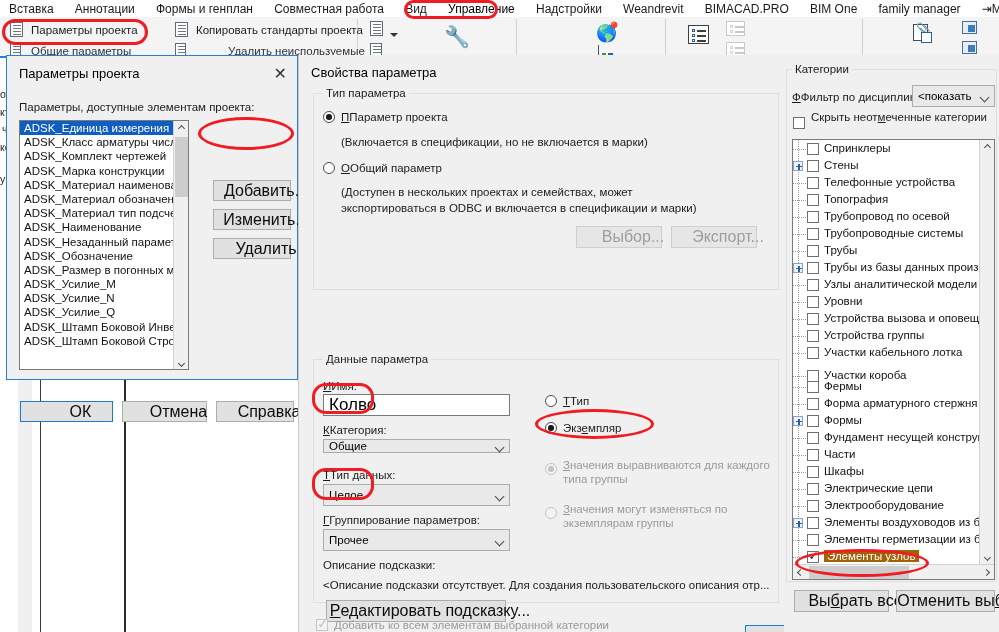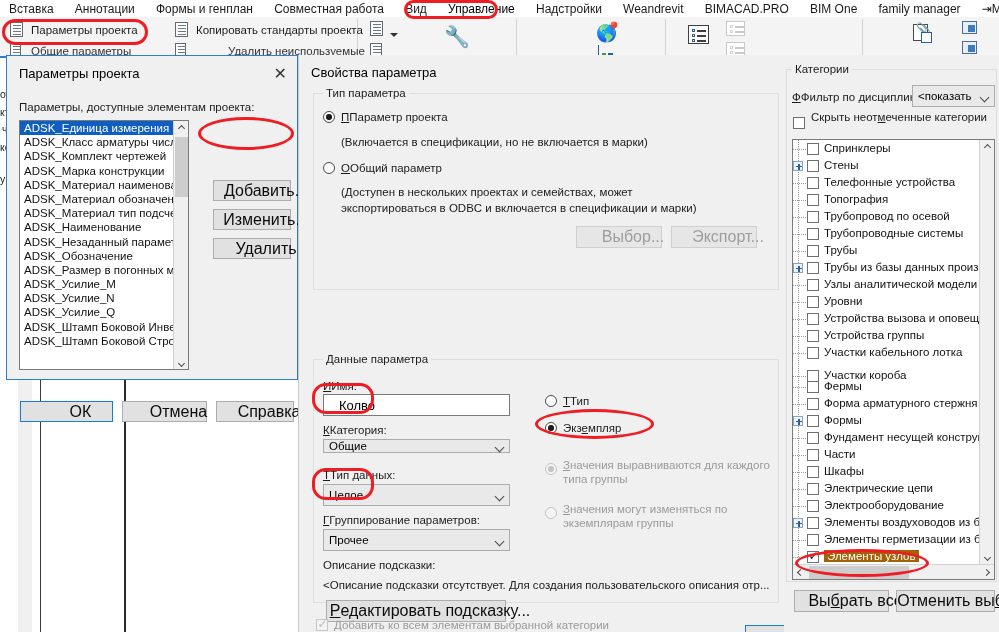--- a/index.html
+++ b/index.html
@@ -142,21 +142,21 @@
     font-family: "Liberation Sans", sans-serif;
     display: flex; align-items: center; justify-content: center;
     white-space: nowrap;
     padding-left: 28px;
   }
   .btn.def { border: 1.6px solid #1b7ad1; background: #e1e1e1; }
   .btn.disabled { color: #9d9d9d; background: #e6e6e6; border-color: #cfcfcf; }
 
   .txtbox {
     position: absolute; background: #ffffff; border: 1px solid #7a7a7a;
-    font-size: 13px; color: #000; padding-left: 15px;
+    font-size: 17px; color: #000; padding-left: 5px;
     display: flex; align-items: center;
   }
   .combo {
     position: absolute; background: #e9e9e9; border: 1px solid #acacac;
     font-size: 11.5px; color: #000; padding-left: 5px;
     display: flex; align-items: center;
   }
   .combo .arrow {
     position: absolute; right: 6px; top: 50%; margin-top: -2px;
     width: 7px; height: 7px; margin-top:-5px;

